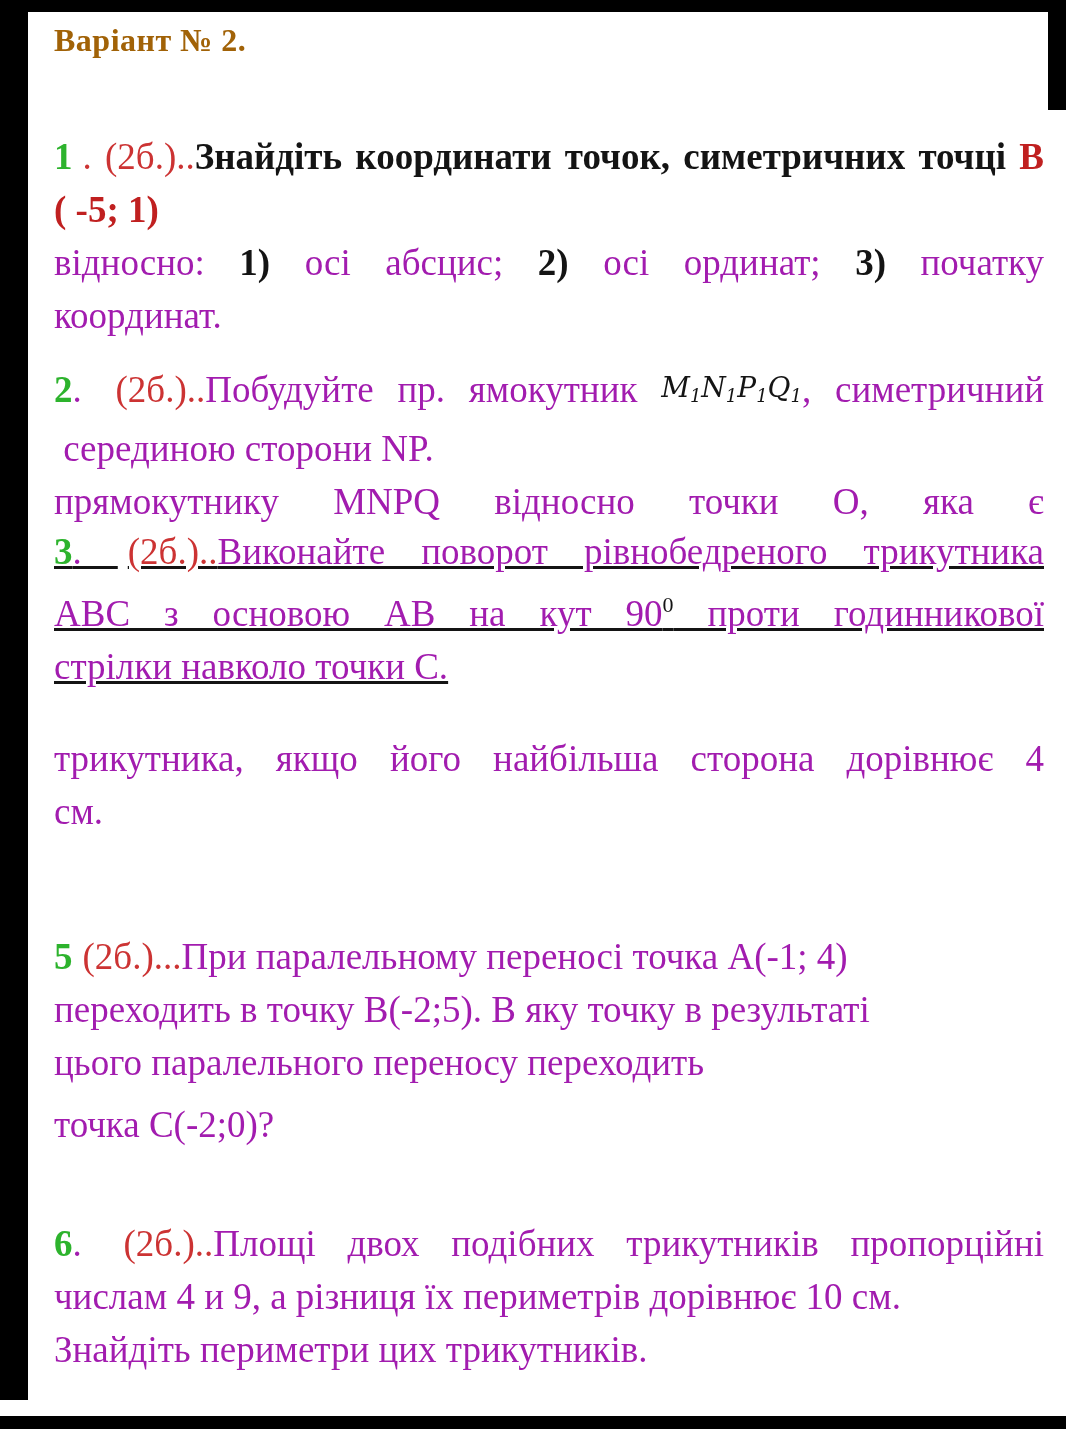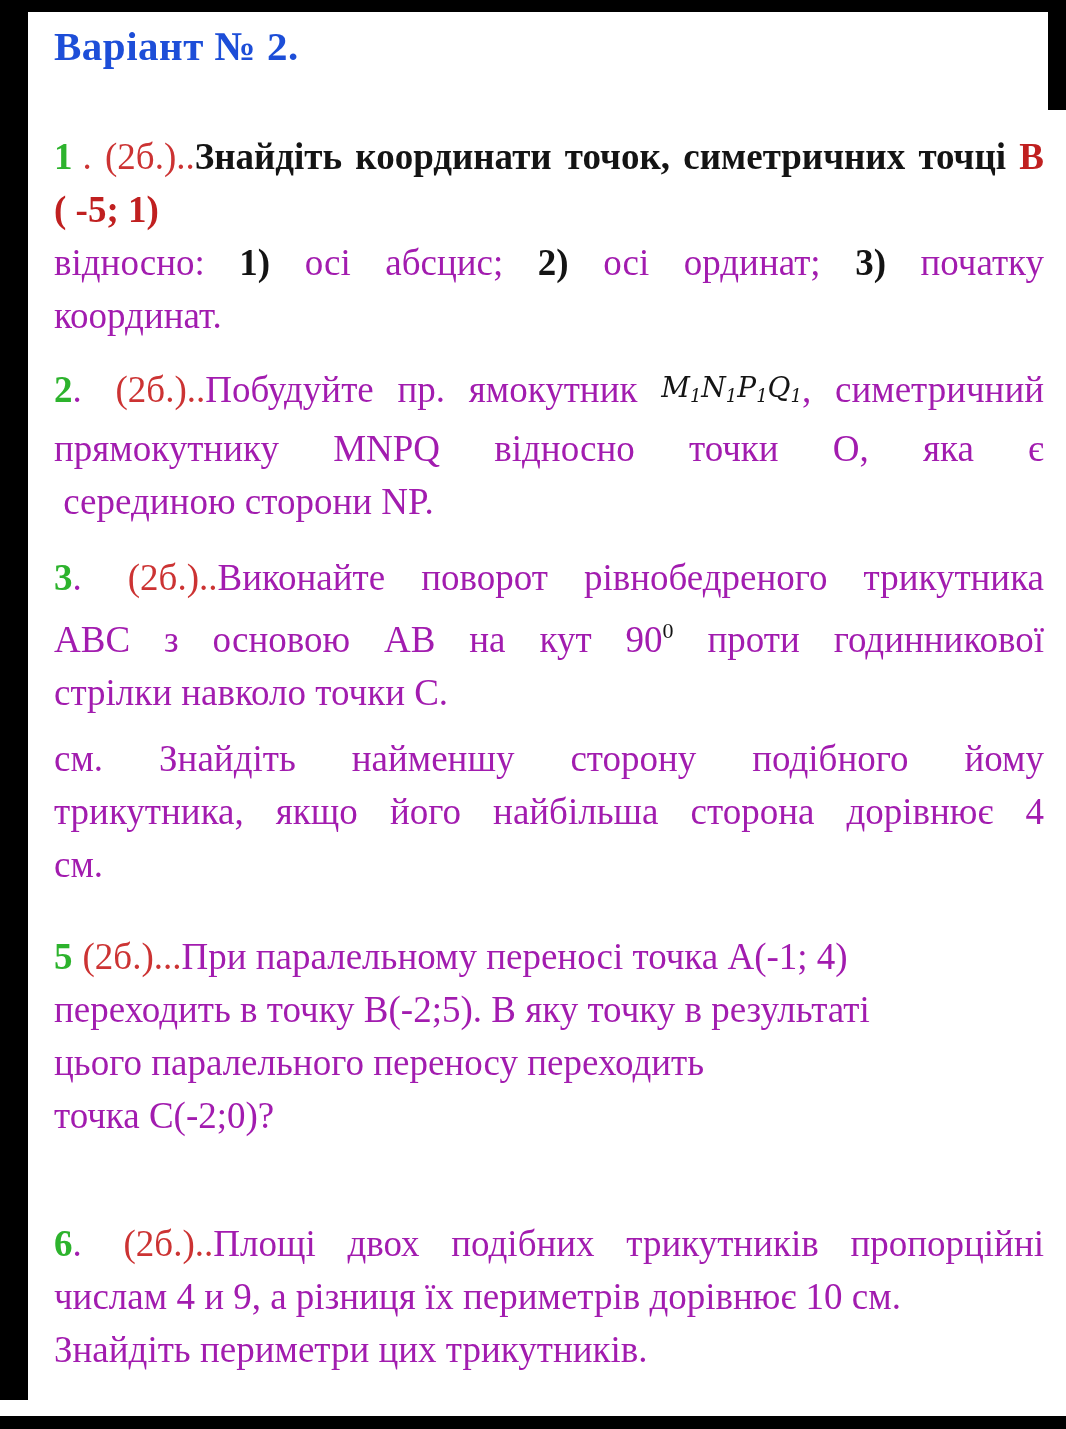--- a/index.html
+++ b/index.html
@@ -15,41 +15,41 @@
   .bar { position: absolute; background: #000000; }
   .bar-top    { left: 0; top: 0; width: 1066px; height: 12px; }
   .bar-left   { left: 0; top: 0; width: 28px;  height: 1400px; }
   .bar-right  { left: 1048px; top: 0; width: 18px; height: 110px; }
   .bar-bottom { left: 0; top: 1416px; width: 1066px; height: 13px; }
 
   .page { position: absolute; left: 54px; top: 0; width: 990px; height: 1416px; }
 
   .title {
     position: absolute; left: 0; top: 22px;
-    font-size: 41px; font-weight: bold; color: #1d4ed8;
+    font-size: 32px; font-weight: bold; color: #a16207;
     letter-spacing: 0.5px;
     text-align: right;
   }
 
   .problem { position: absolute; left: 0; width: 990px; color: #141414; }
   .p1 { top: 130px; }
   .p2 { top: 361px; }
-  .p3 { top: 551px; }
+  .p3 { top: 525px; text-decoration: underline; }
   .p4 { top: 732px; }
   .p5 { top: 930px; }
   .p6 { top: 1217px; }
 
   .line {
     font-size: 37px;
     line-height: 53px;
     white-space: normal;
     color: #141414;
   }
   .line.just { text-align: justify; text-align-last: justify; text-justify: inter-word; }
-  .p5 .line:nth-child(4) { }
+  .p5 .line:nth-child(4) { margin-top: 9px; }
 
   
   .s-num  { color: #2db32d; font-weight: bold; }
   .s-red  { color: #cc3333; margin-left: 10px; }
   .s-redb { color: #c02020; font-weight: bold; }
   .s-b    { color: #141414; font-weight: bold; font-family: Liberation Serif, serif; }
   .s-t    { color: #a21caf; }
   .s-sup  { font-size: 22px; vertical-align: 14px; }
   .s-mi   { font-style: italic; font-size: 28px; vertical-align: 5px; font-family: "DejaVu Serif", serif; }
   .s-msub { font-style: italic; font-size: 18px; vertical-align: 0px; font-family: "DejaVu Serif", serif; }
@@ -66,30 +66,29 @@
   <div class="page">
     <div class="title">Варіант № 2.</div>
     <div class="problem p1">
         <div class="line just"><span class="s-num">1</span><span class="s-red">. (2б.)..</span><span class="s-b">Знайдіть координати точок, симетричних точці </span><span class="s-redb">В</span></div>
         <div class="line"><span class="s-redb">( -5; 1)</span></div>
         <div class="line just"><span class="s-t">відносно: </span><span class="s-b">1) </span><span class="s-t">осі абсцис; </span><span class="s-b">2) </span><span class="s-t">осі ординат; </span><span class="s-b">3) </span><span class="s-t">початку</span></div>
         <div class="line"><span class="s-t">координат.</span></div>
       </div>
     <div class="problem p2">
         <div class="line just"><span class="s-num">2</span><span class="s-t">. </span><span class="s-red">(2б.)..</span><span class="s-t">Побудуйте пр. ямокутник </span><span class="s-mi">M</span><span class="s-msub">1</span><span class="s-mi">N</span><span class="s-msub">1</span><span class="s-mi">P</span><span class="s-msub">1</span><span class="s-mi">Q</span><span class="s-msub">1</span><span class="s-t">, симетричний</span></div>
+        <div class="line"><span class="s-t">&nbsp;серединою сторони NP.</span></div>
         <div class="line just"><span class="s-t">прямокутнику MNPQ відносно точки О, яка є</span></div>
-        <div class="line"><span class="s-t">&nbsp;серединою сторони NP.</span></div>
       </div>
     <div class="problem p3">
         <div class="line just"><span class="s-num">3</span><span class="s-t">. </span><span class="s-red">(2б.)..</span><span class="s-t">Виконайте поворот рівнобедреного трикутника</span></div>
         <div class="line just"><span class="s-t">АВС з основою АВ  на кут 90</span><span class="s-sup">0</span><span class="s-t"> проти годинникової</span></div>
         <div class="line"><span class="s-t">стрілки навколо точки С.</span></div>
       </div>
     <div class="problem p4">
-        <div class="line just"><span class="s-t">см. Знайдіть найменшу сторону подібного йому</span></div>
         <div class="line just"><span class="s-t">трикутника, якщо його найбільша сторона дорівнює 4</span></div>
         <div class="line"><span class="s-t">см.</span></div>
       </div>
     <div class="problem p5">
         <div class="line"><span class="s-num">5</span><span class="s-red">(2б.)...</span><span class="s-t">При паралельному переносі точка А(-1; 4)</span></div>
         <div class="line"><span class="s-t">переходить в точку В(-2;5). В яку точку в результаті</span></div>
         <div class="line"><span class="s-t">цього паралельного переносу переходить</span></div>
         <div class="line"><span class="s-t">точка С(-2;0)?</span></div>
       </div>
     <div class="problem p6">

